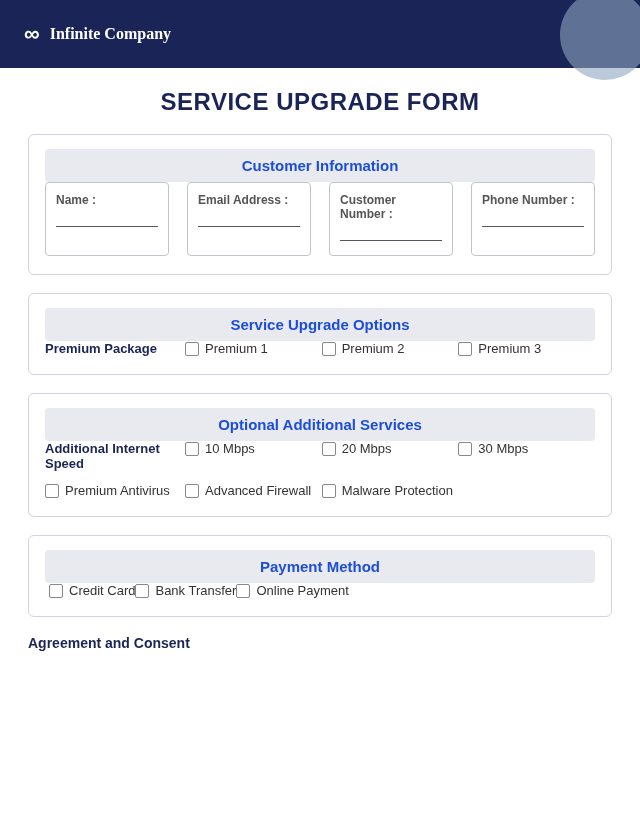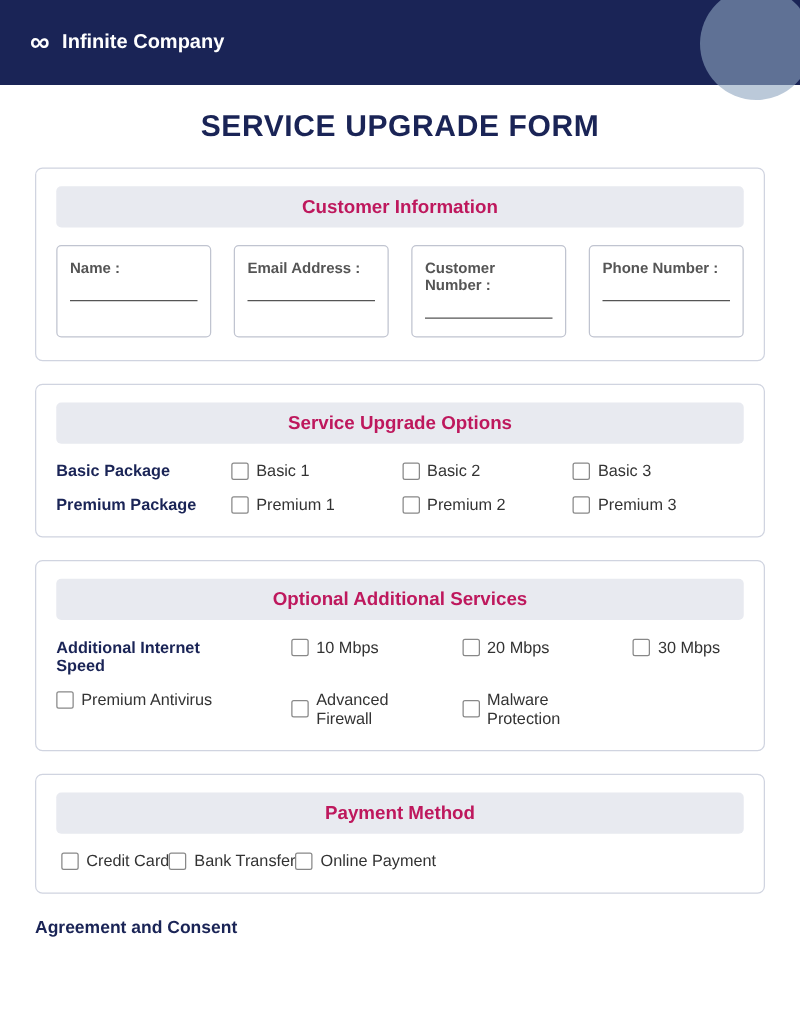--- a/index.html
+++ b/index.html
@@ -29,20 +29,21 @@
     }
     .header-logo-icon {
       color: #ffffff;
       font-size: 22px;
       font-weight: bold;
     }
     .header-company-name {
       color: #ffffff;
       font-size: 16px;
       font-weight: 600;
+      font-family: Liberation Serif, serif;
     }
     .header-circle {
       position: absolute;
       right: -10px;
       top: -10px;
       width: 90px;
       height: 90px;
       background: #8da5bf;
       border-radius: 50%;
       opacity: 0.6;
@@ -63,22 +64,22 @@
     }
 
     
     .section-header {
       background: #e8eaf0;
       border-radius: 4px;
       padding: 8px 12px;
       text-align: center;
       font-size: 15px;
       font-weight: 700;
-      color: #be185d;
-      margin-bottom: 14px;
+      color: #1d4ed8;
+      margin-bottom: 0;
     }
 
     
     .customer-info-section {
       border: 1px solid #d0d4e0;
       border-radius: 6px;
       padding: 14px 16px 18px 16px;
       margin-bottom: 18px;
     }
 
@@ -155,21 +156,20 @@
       border-radius: 6px;
       padding: 14px 16px 18px 16px;
       margin-bottom: 18px;
     }
 
     .optional-row {
       display: grid;
       grid-template-columns: 140px 1fr 1fr 1fr;
       align-items: start;
       margin-bottom: 12px;
-      gap: 48px;
     }
 
     .optional-row:last-child {
       margin-bottom: 0;
     }
 
     
     .payment-section {
       border: 1px solid #d0d4e0;
       border-radius: 6px;
@@ -232,35 +232,20 @@
       <div class="info-field">
         <div class="field-label">Phone Number :</div>
         <div class="field-underline"></div>
       </div>
     </div>
   </div>
 
   <div class="service-section">
     <div class="section-header">Service Upgrade Options</div>
 
-    <div class="service-row">
-      <span class="row-label">Basic Package</span>
-      <div class="checkbox-item">
-        <div class="checkbox-box"></div>
-        <span>Basic 1</span>
-      </div>
-      <div class="checkbox-item">
-        <div class="checkbox-box"></div>
-        <span>Basic 2</span>
-      </div>
-      <div class="checkbox-item">
-        <div class="checkbox-box"></div>
-        <span>Basic 3</span>
-      </div>
-    </div>
 
     <div class="service-row">
       <span class="row-label">Premium Package</span>
       <div class="checkbox-item">
         <div class="checkbox-box"></div>
         <span>Premium 1</span>
       </div>
       <div class="checkbox-item">
         <div class="checkbox-box"></div>
         <span>Premium 2</span>

